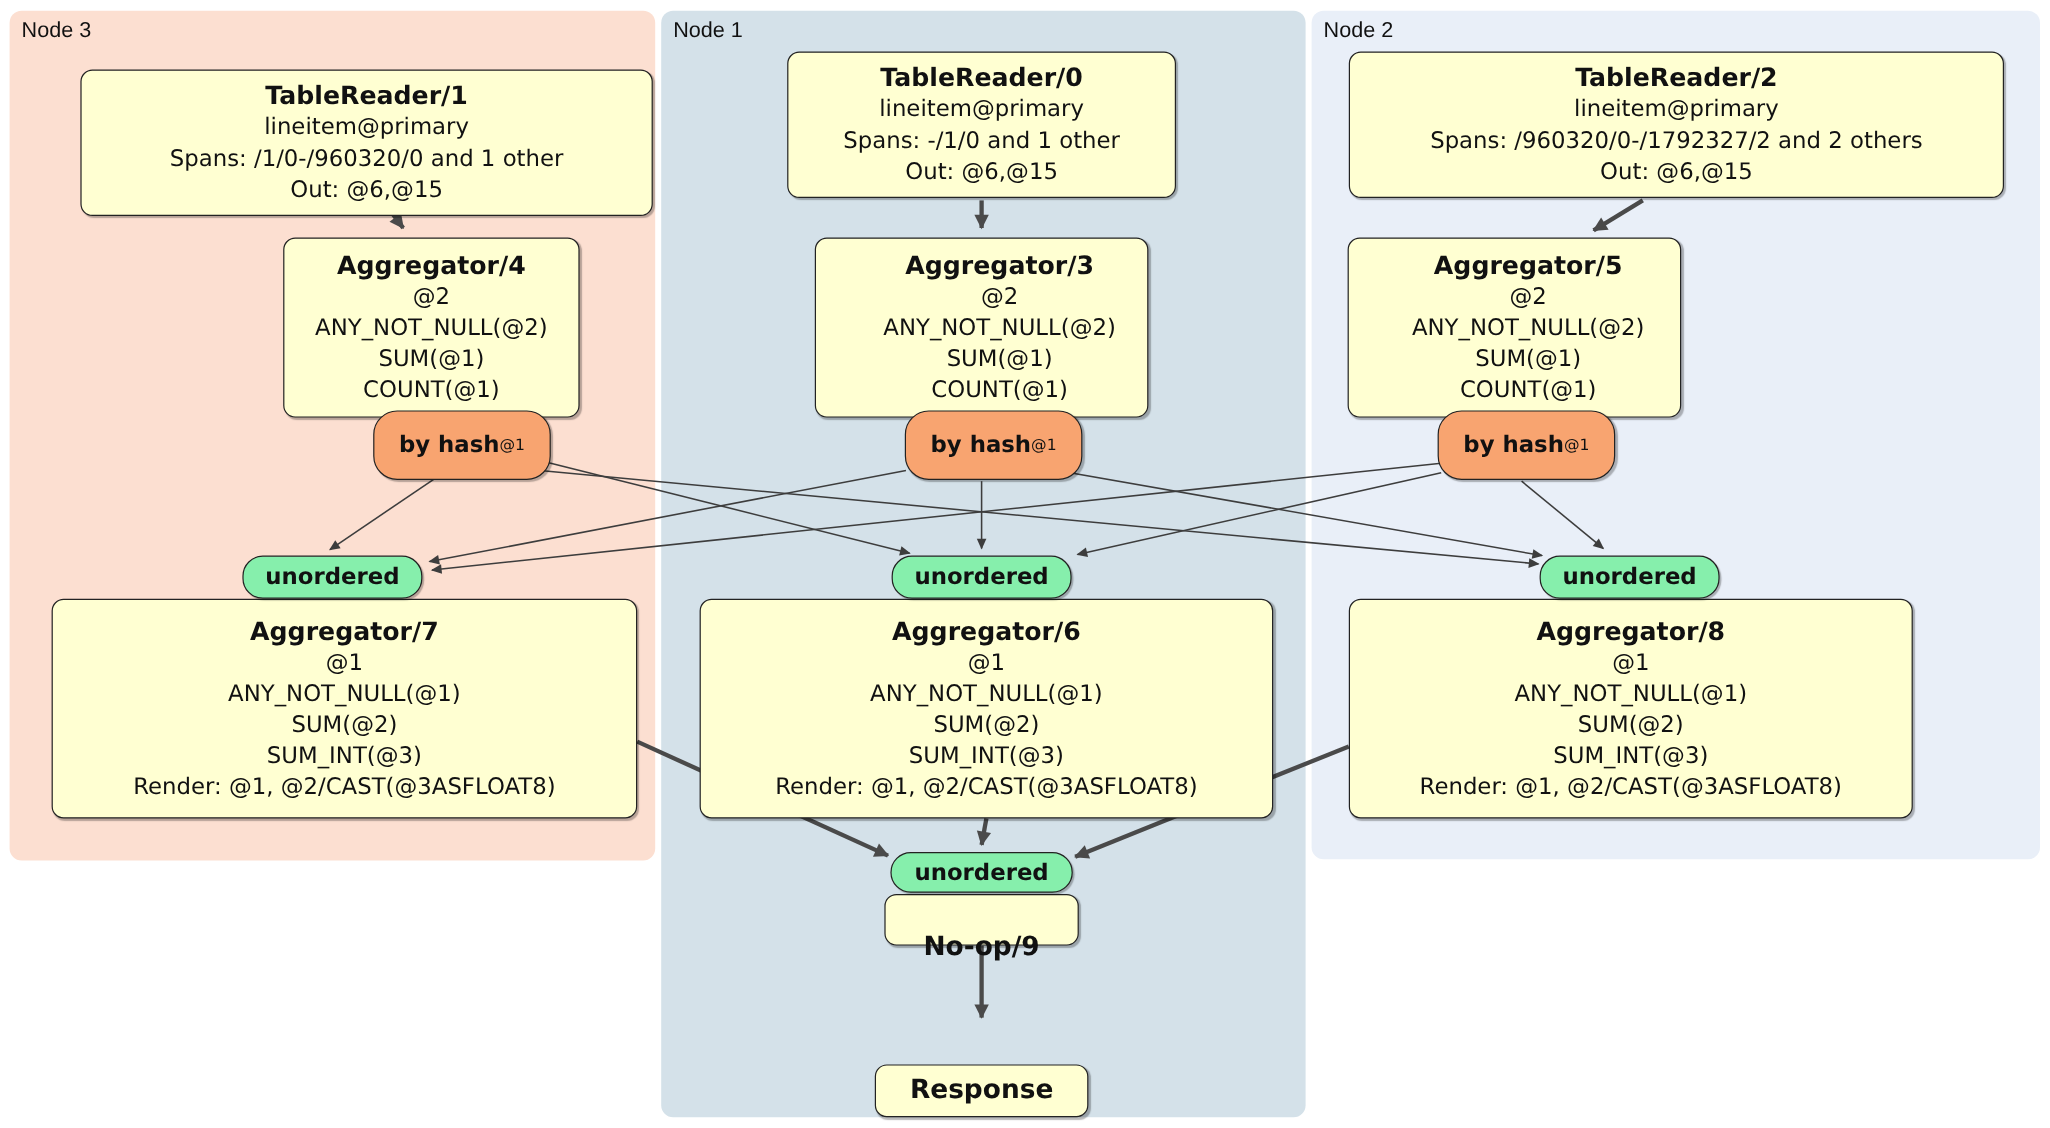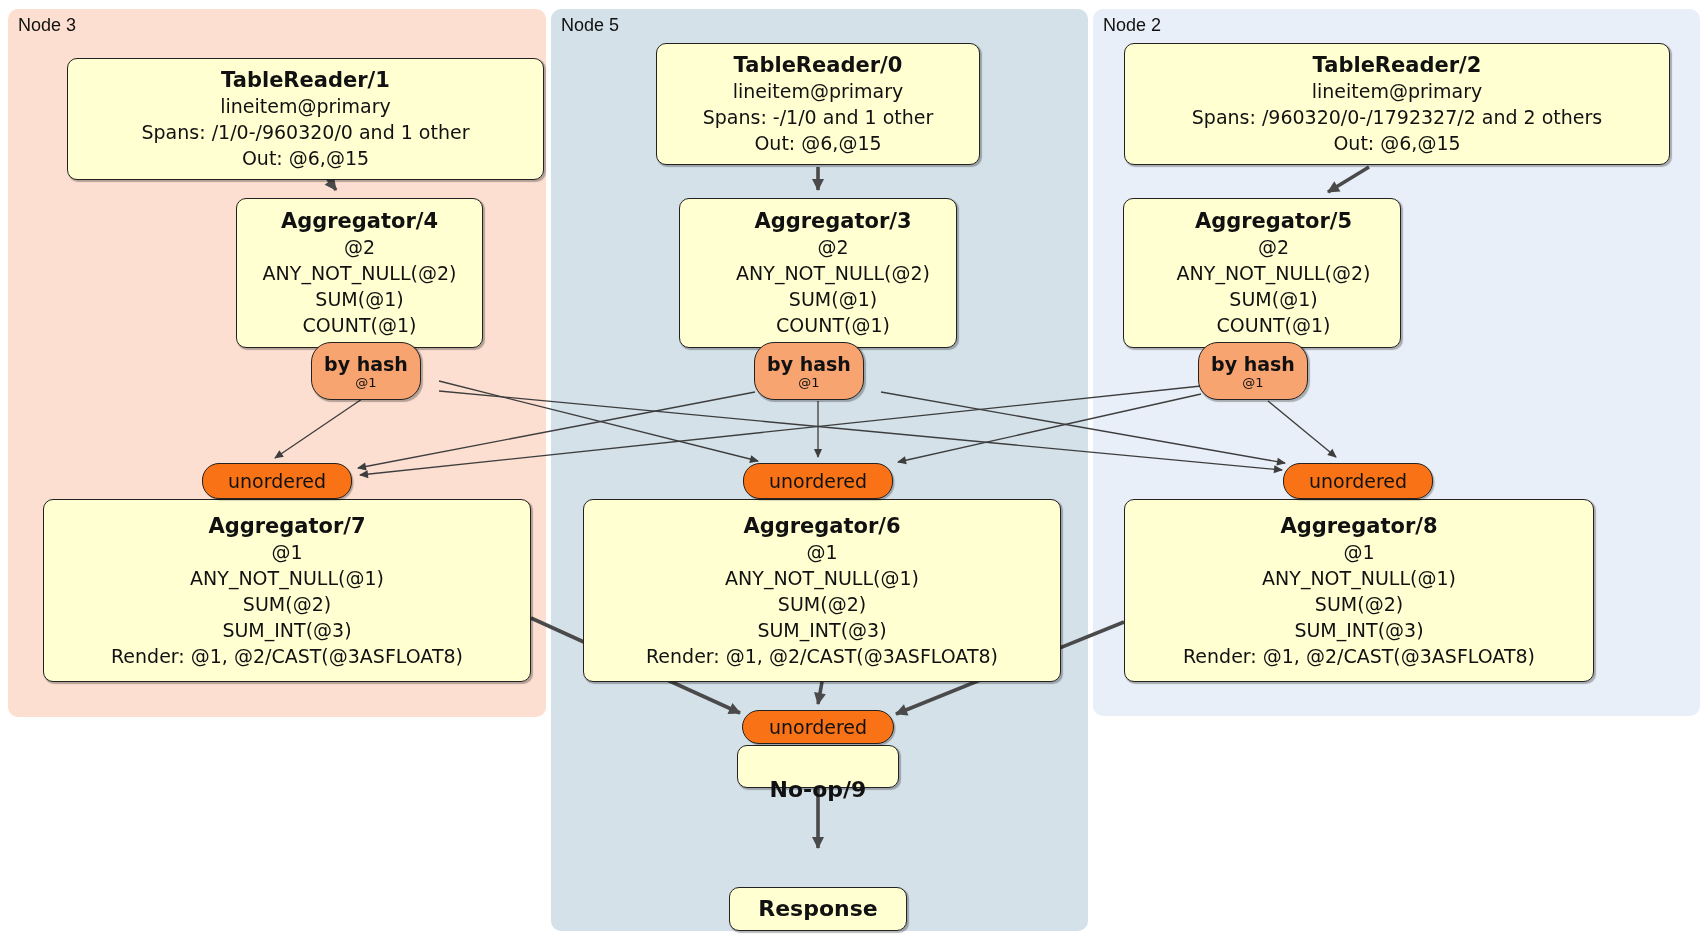--- a/index.html
+++ b/index.html
@@ -13,41 +13,41 @@
   .edges{position:absolute;left:0;top:0;z-index:1;}
 
   .proc{position:absolute;z-index:2;background:#ffffd2;border:1.6px solid #222;
     border-radius:10px;box-sizing:border-box;display:flex;flex-direction:column;
     justify-content:center;align-items:center;text-align:center;
     box-shadow:1.5px 1.5px 1px rgba(0,0,0,0.28);}
   .proc-title{font-weight:bold;font-size:21px;line-height:26px;white-space:nowrap;}
   .proc-line{font-size:19px;line-height:26px;white-space:nowrap;}
 
   .router{position:absolute;z-index:3;background:#f8a470;border:1.6px solid #222;
-    border-radius:20px;box-sizing:border-box;width:110px;height:58px;
-    display:flex;flex-direction:column;justify-content:center;align-items:center;
+    border-radius:20px;box-sizing:border-box;width:148px;height:58px;
+    display:flex;flex-direction:row;justify-content:center;align-items:center;
     text-align:center;box-shadow:1.5px 1.5px 1px rgba(0,0,0,0.28);}
   .router-label{font-weight:bold;font-size:19px;line-height:22px;}
   .router-key{font-size:13px;line-height:15px;}
 
-  .stream{position:absolute;z-index:3;background:#f97316;border:1.6px solid #222;
+  .stream{position:absolute;z-index:3;background:#86efac;border:1.6px solid #222;
     border-radius:17px;box-sizing:border-box;width:150px;height:36px;
     display:flex;justify-content:center;align-items:center;text-align:center;
-    font-weight:normal;font-size:19px;box-shadow:1.5px 1.5px 1px rgba(0,0,0,0.28);}
+    font-weight:bold;font-size:19px;box-shadow:1.5px 1.5px 1px rgba(0,0,0,0.28);}
 </style>
 </head>
 <body>
 
 <div class="canvas">
 
   <div class="region" style="left:8px;top:9px;width:538px;height:708px;background:#fcdfd1;">
     <div class="region-label">Node 3</div>
   </div>
   <div class="region" style="left:551px;top:9px;width:537px;height:922px;background:#d4e1e9;">
-    <div class="region-label">Node 5</div>
+    <div class="region-label">Node 1</div>
   </div>
   <div class="region" style="left:1093px;top:9px;width:607px;height:707px;background:#e9eff8;">
     <div class="region-label">Node 2</div>
   </div>
 
   <svg class="edges" width="1708" height="940" viewBox="0 0 1708 940">
     <defs>
       <marker id="arrowThick" markerUnits="userSpaceOnUse" markerWidth="16" markerHeight="14" refX="12" refY="7" orient="auto">
         <path d="M1,1 L13,7 L1,13 Z" fill="#4a4a4a"></path>
       </marker>

